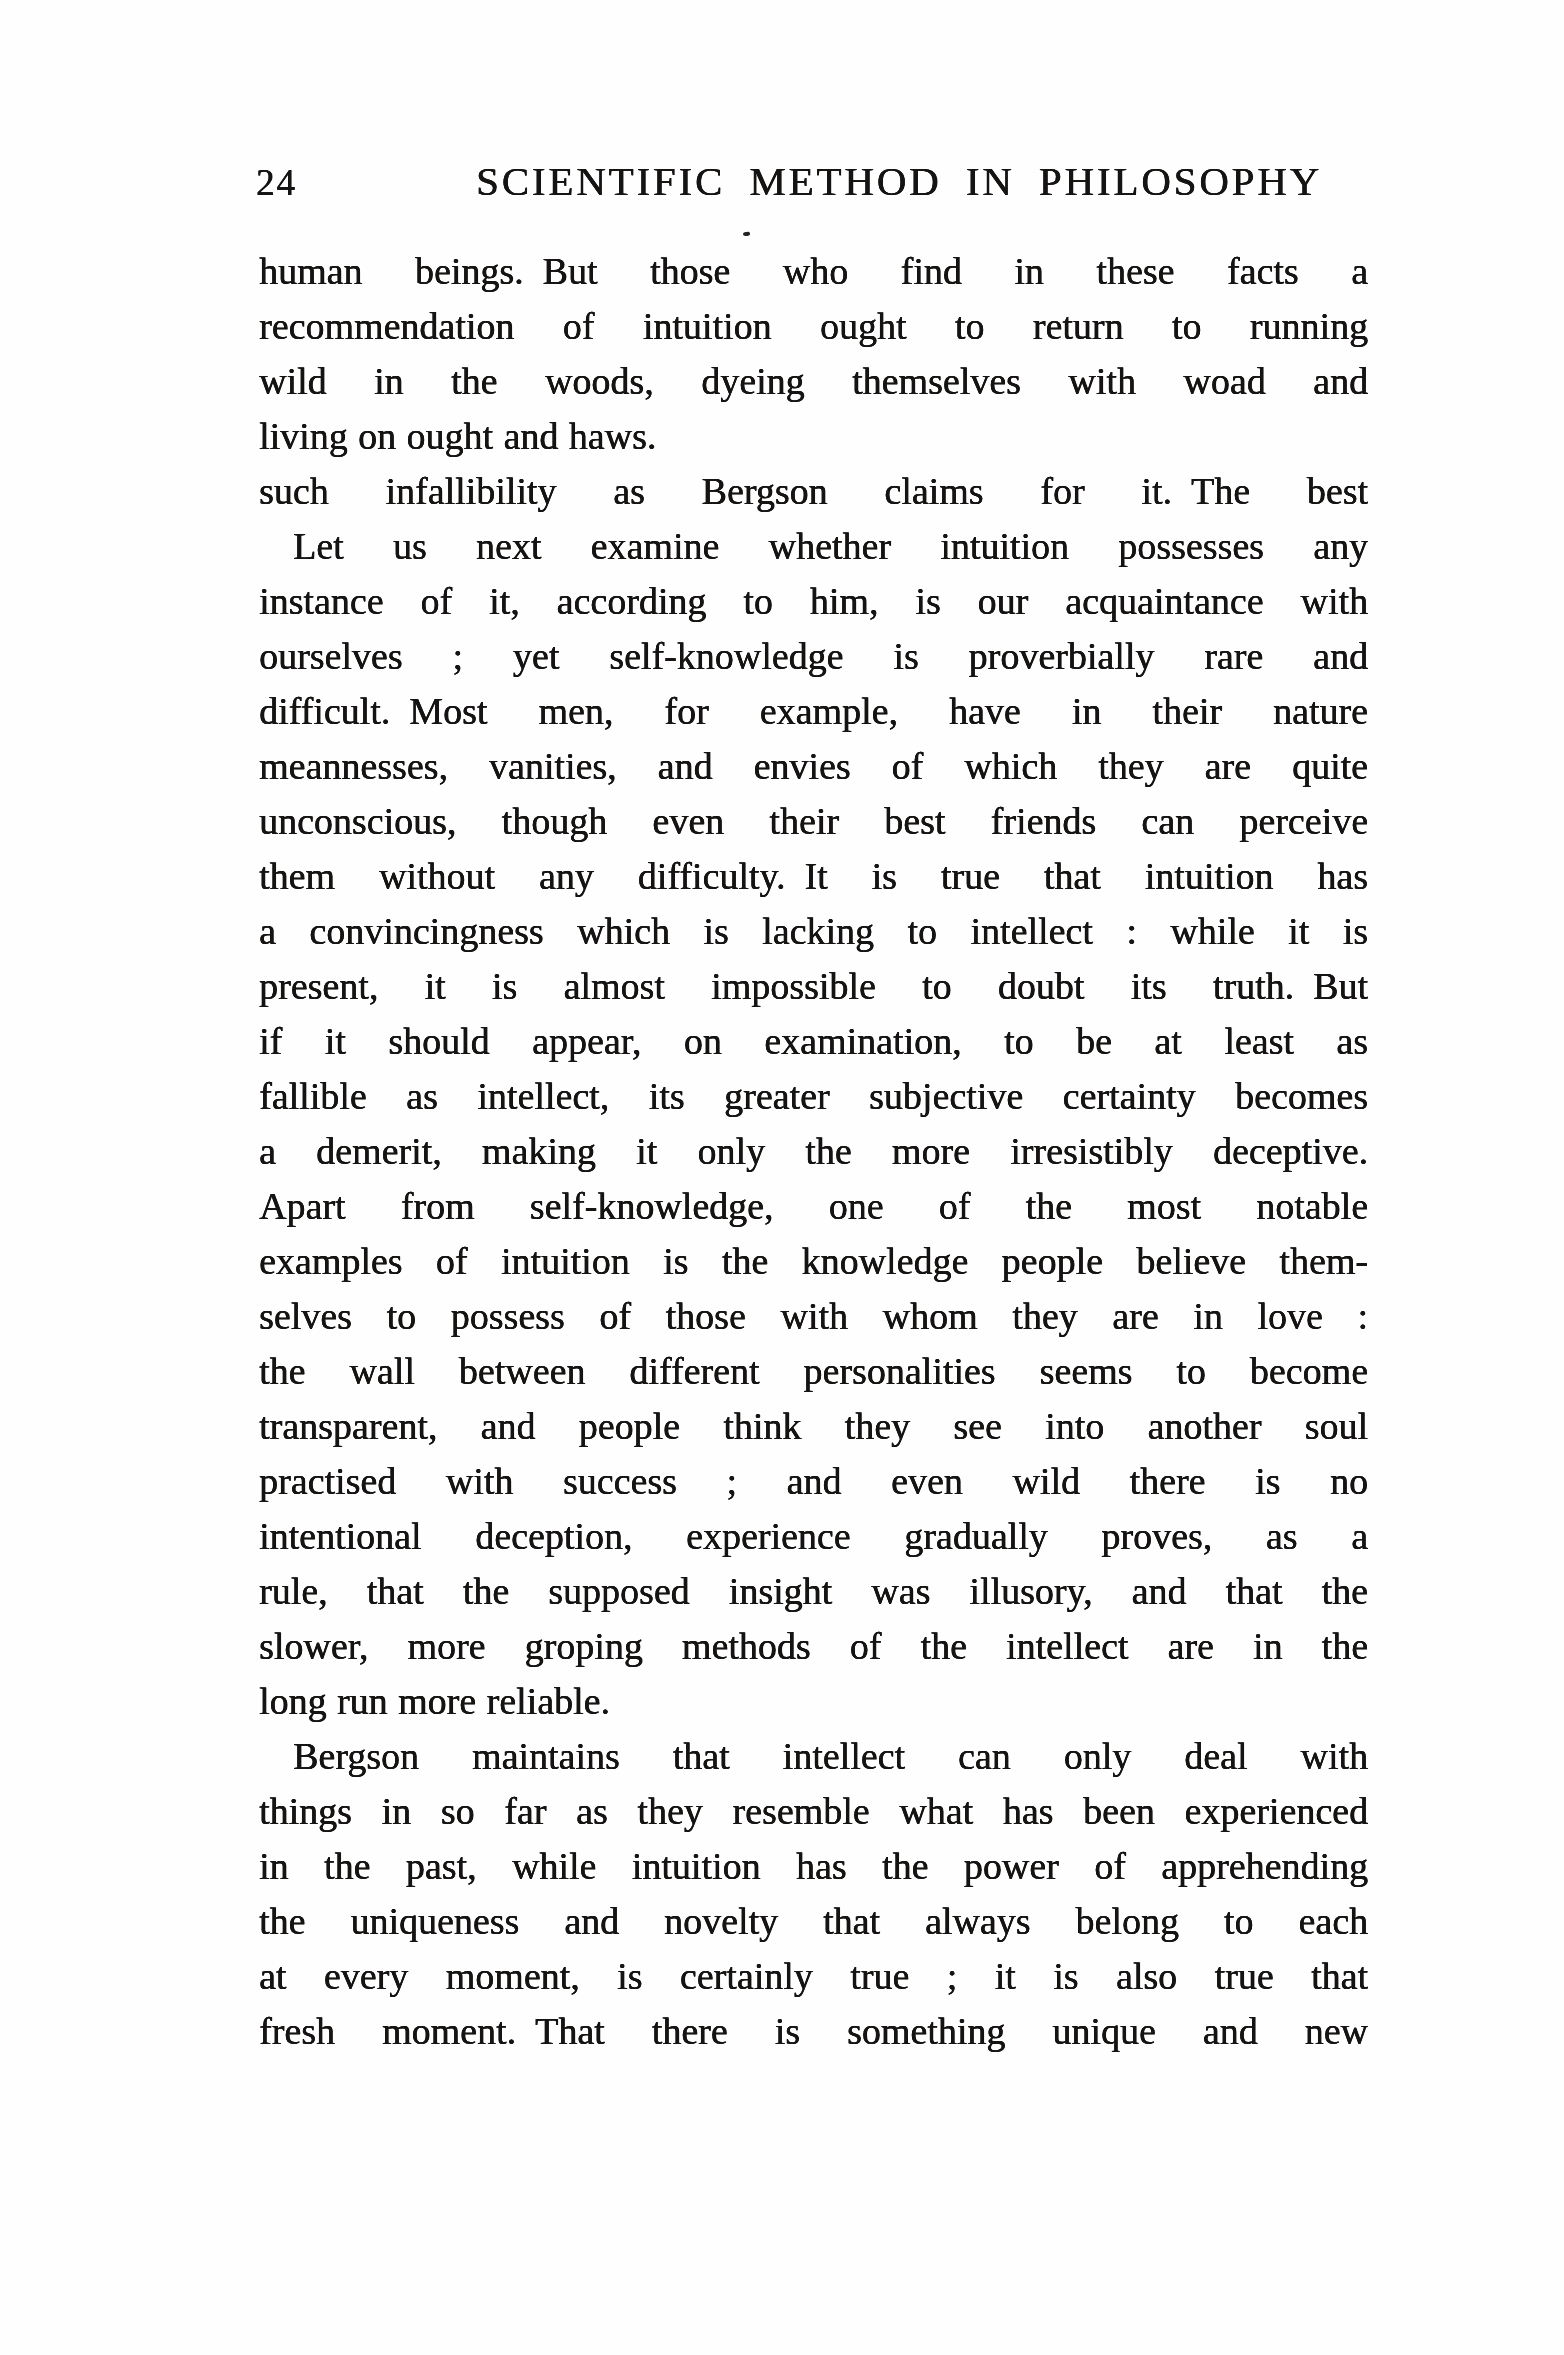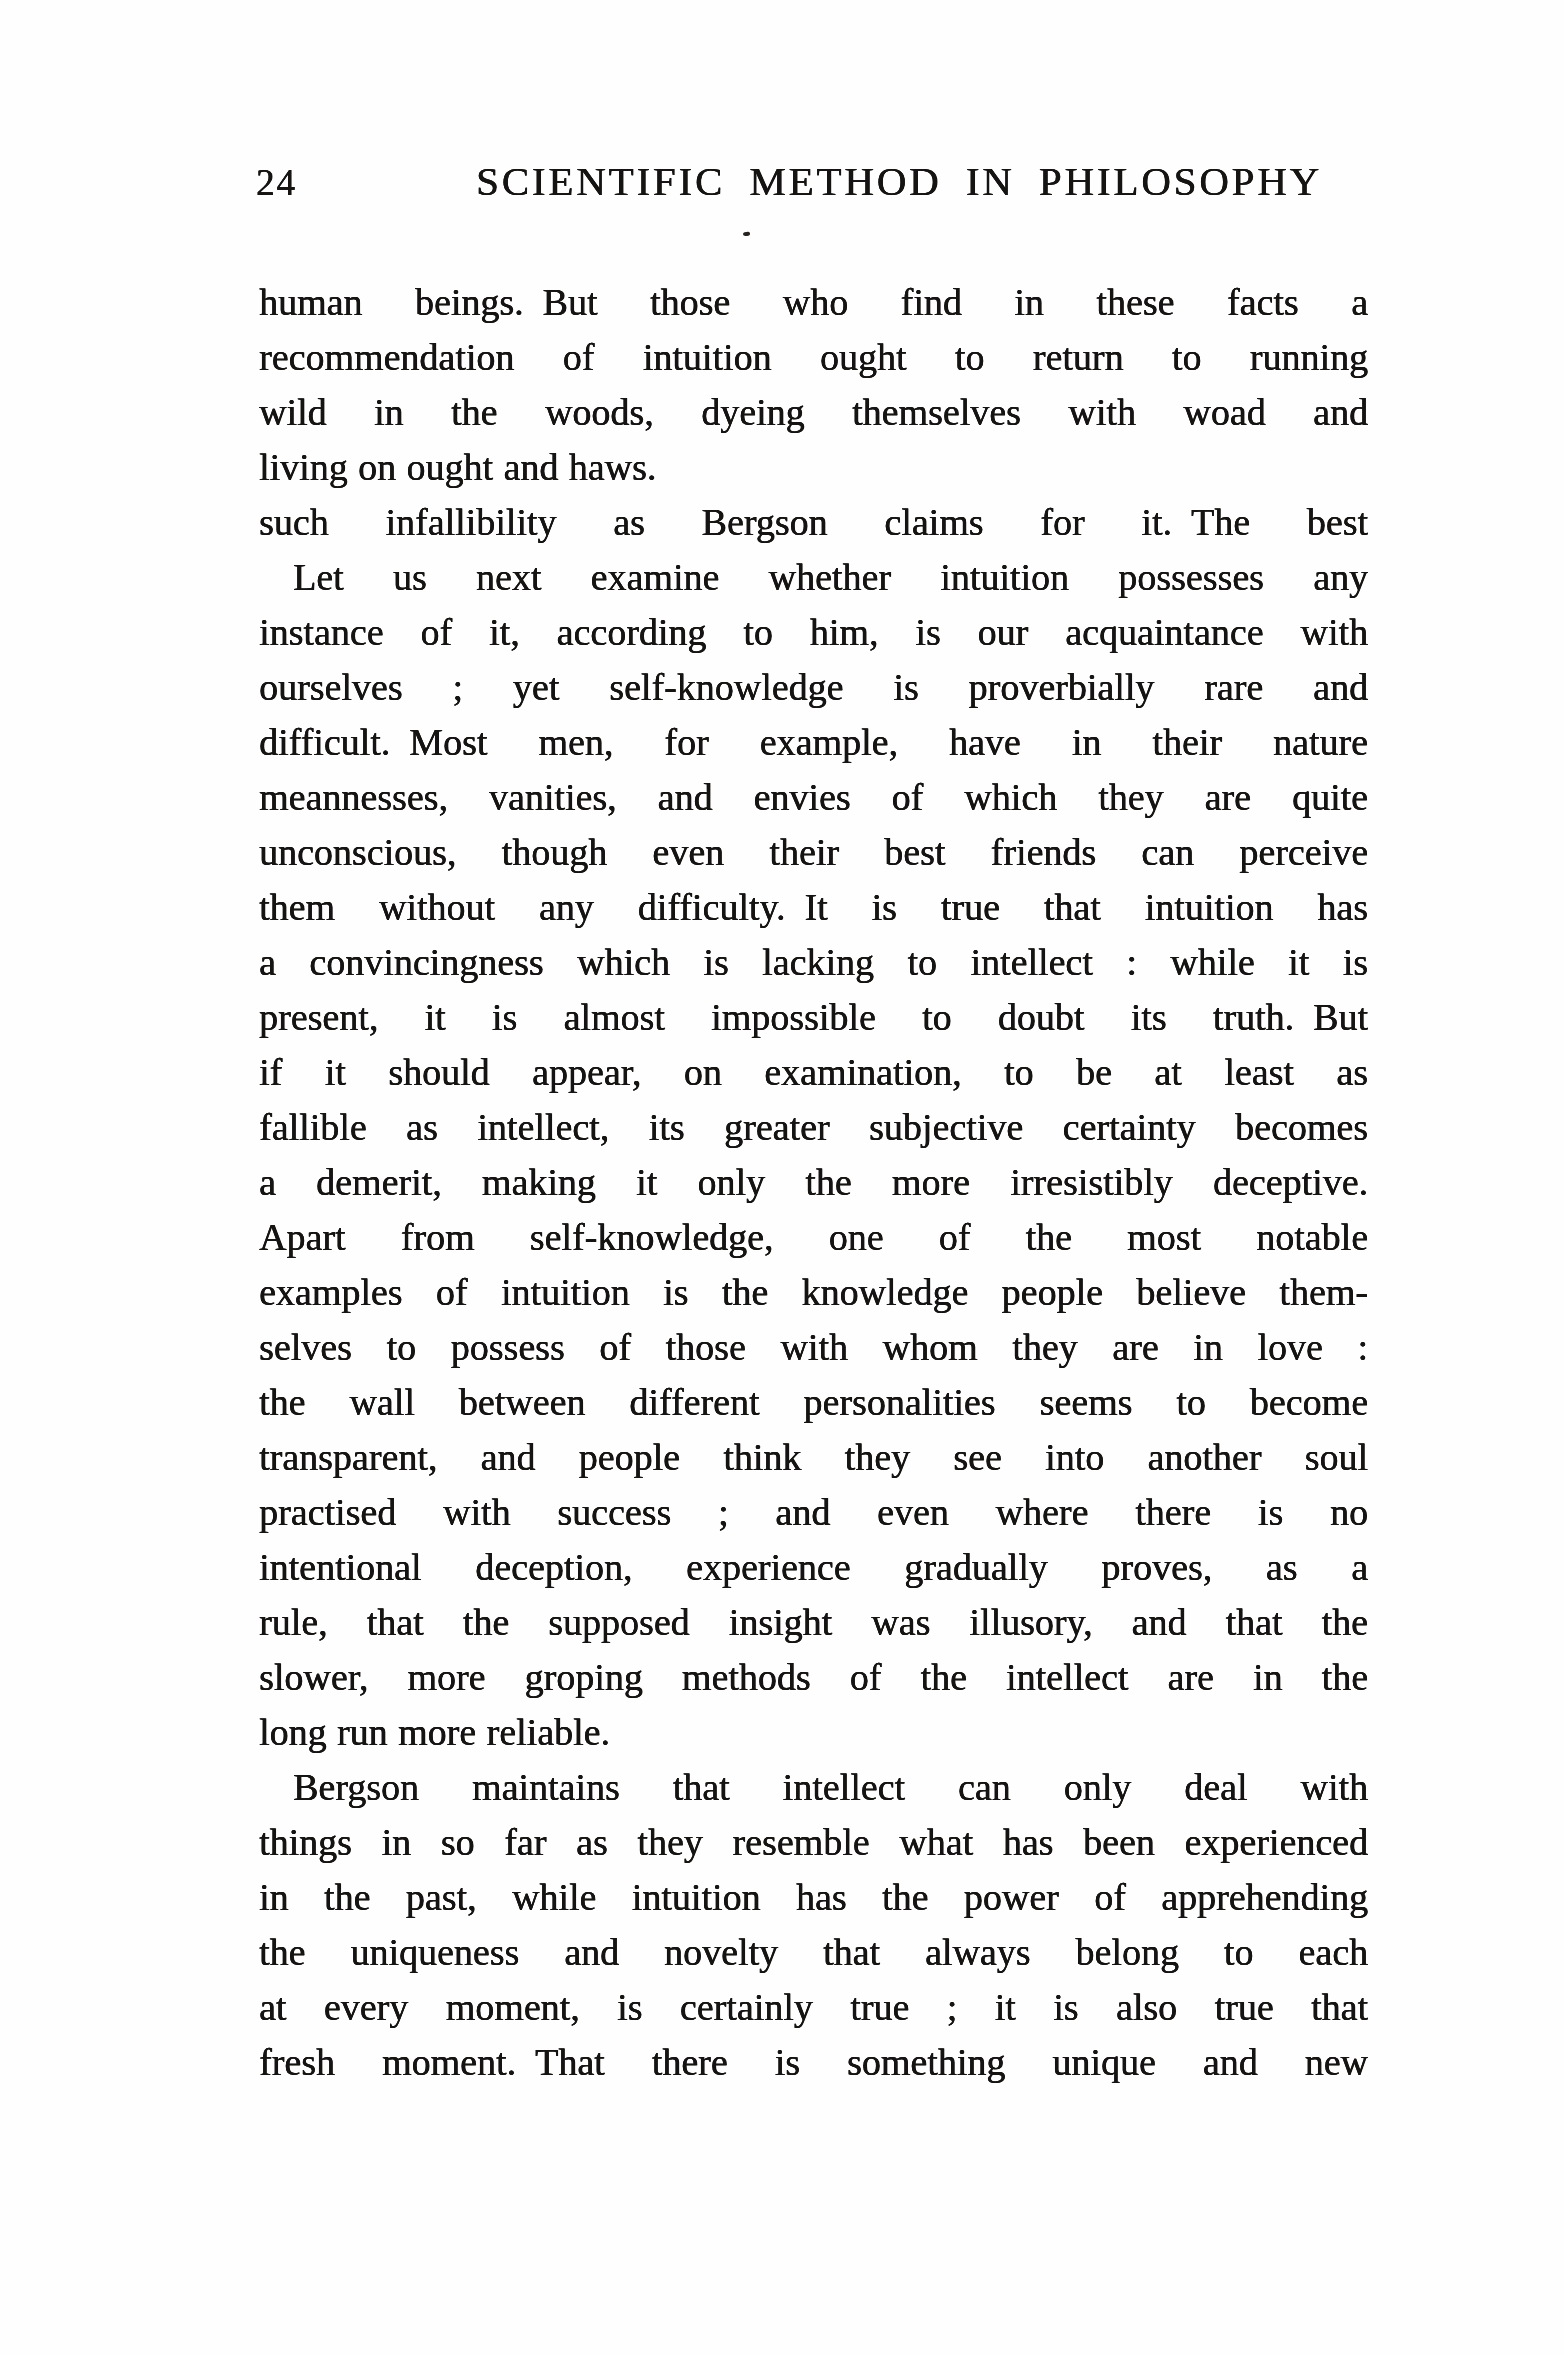--- a/index.html
+++ b/index.html
@@ -29,21 +29,20 @@
     text-align:right;
     padding-right:43px;
     letter-spacing:2.8px;
     word-spacing:11.2px;
   }
   .text-block{
     position:absolute;
     left:259px;top:244px;width:1109px;
     font-size:38px;
     text-shadow:0.4px 0 currentColor,0 0.4px currentColor;
-    margin-top:31px;
   }
   .line{
     height:55px;
     line-height:55px;
     text-align:justify;
     text-align-last:justify;
     overflow:hidden;
     word-spacing:0.9px;
   }
   .line.noju{
@@ -87,21 +86,21 @@
       <div class="line">a convincingness which is lacking to intellect : while it is</div>
       <div class="line">present, it is almost impossible to doubt its truth. But</div>
       <div class="line">if it should appear, on examination, to be at least as</div>
       <div class="line">fallible as intellect, its greater subjective certainty becomes</div>
       <div class="line">a demerit, making it only the more irresistibly deceptive.</div>
       <div class="line">Apart from self-knowledge, one of the most notable</div>
       <div class="line">examples of intuition is the knowledge people believe them-</div>
       <div class="line">selves to possess of those with whom they are in love :</div>
       <div class="line">the wall between different personalities seems to become</div>
       <div class="line">transparent, and people think they see into another soul</div>
-      <div class="line">practised with success ; and even where there is no</div>
+      <div class="line">practised with success ; and even wild there is no</div>
       <div class="line">intentional deception, experience gradually proves, as a</div>
       <div class="line">rule, that the supposed insight was illusory, and that the</div>
       <div class="line">slower, more groping methods of the intellect are in the</div>
       <div class="line noju">long run more reliable.</div>
       <div class="line indent">Bergson maintains that intellect can only deal with</div>
       <div class="line">things in so far as they resemble what has been experienced</div>
       <div class="line">in the past, while intuition has the power of apprehending</div>
       <div class="line">the uniqueness and novelty that always belong to each</div>
       <div class="line">at every moment, is certainly true ; it is also true that</div>
       <div class="line">fresh moment. That there is something unique and new</div>

